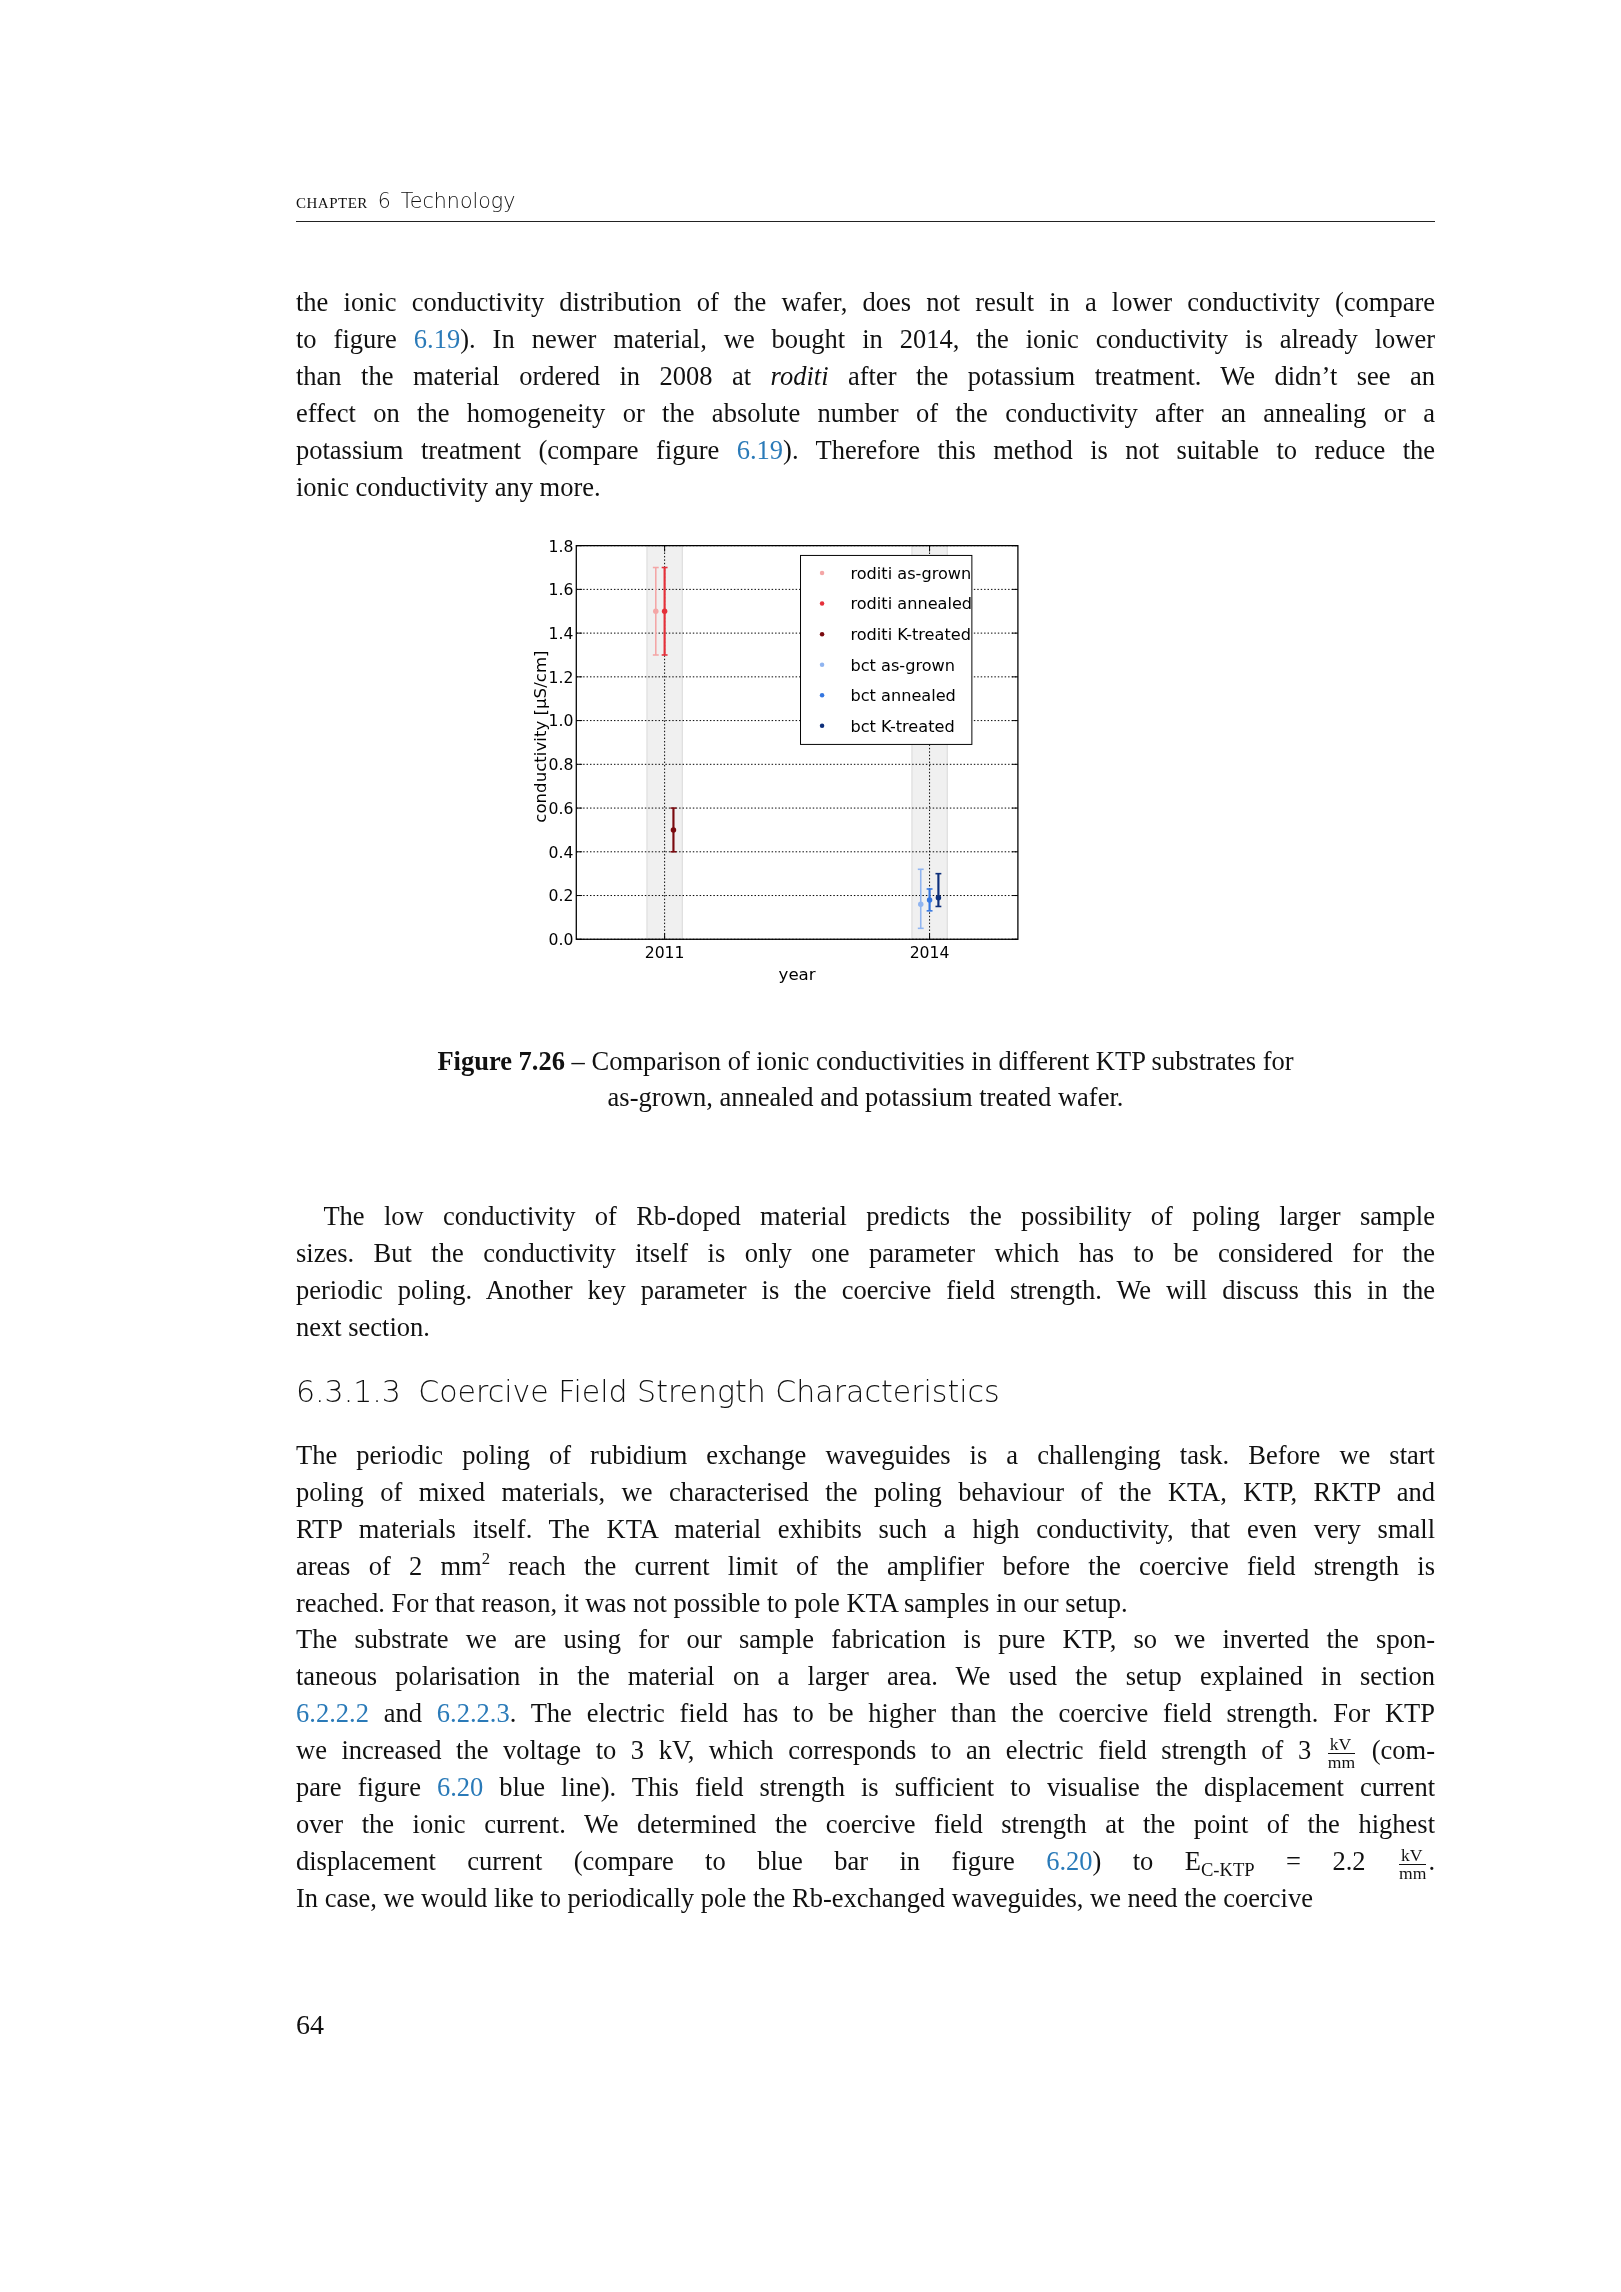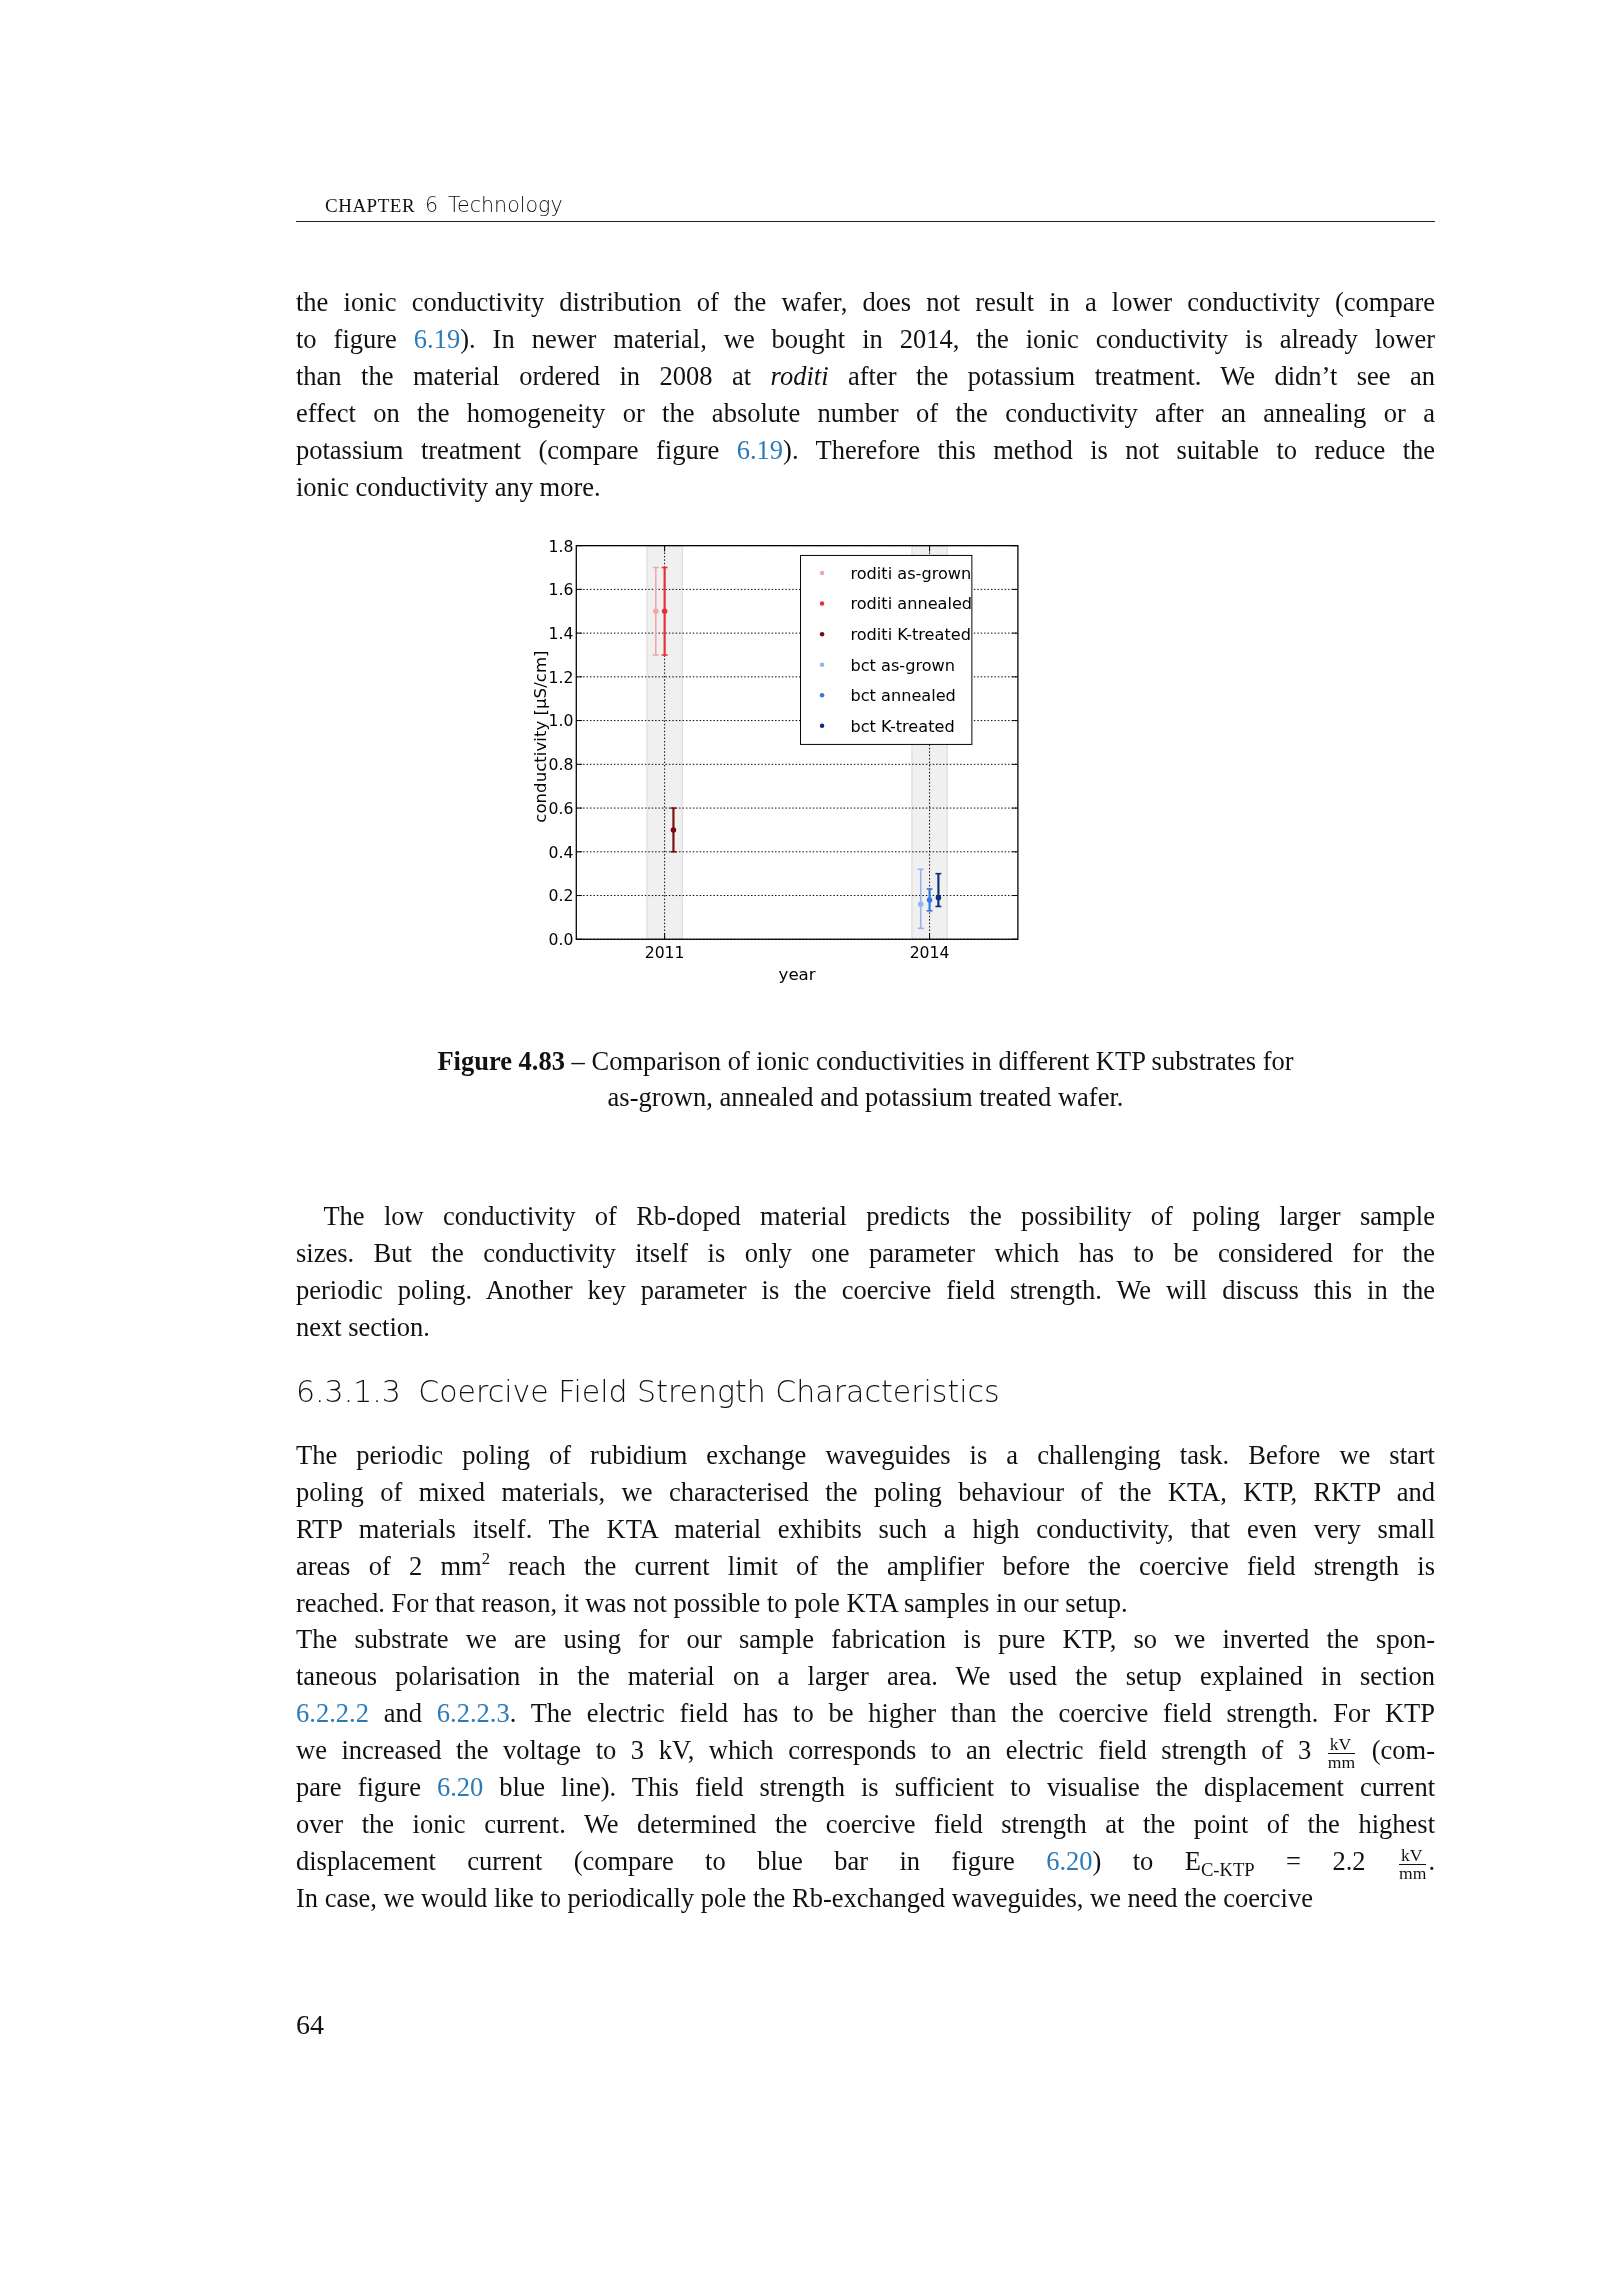--- a/index.html
+++ b/index.html
@@ -1,20 +1,20 @@
 <!DOCTYPE html>
 <html><head>
 <meta charset="utf-8">
 <style>
   html, body { margin: 0; padding: 0; background: #ffffff; }
   body { width: 1621px; height: 2293px; position: relative; overflow: hidden;
          font-family: "Liberation Serif", "DejaVu Serif", serif; color: #111; }
   .header { position: absolute; left: 296px; top: 188px; width: 1139px; height: 33px;
             border-bottom: 1.5px solid #222; }
-  .header .chap { font-variant: small-caps; font-size: 27px; letter-spacing: 0.5px; margin-left: 29px; }
+  .header .chap { font-variant: small-caps; font-size: 22px; letter-spacing: 0.5px; }
   .header .title { font-family: "DejaVu Sans", sans-serif; font-size: 20.6px; font-weight: 300; margin-left: 5.9px; }
   .para { position: absolute; left: 296px; width: 1139px; font-size: 26.5px; line-height: 37px;
           text-align: justify; }
   .para .line { display: block; text-align: justify; text-align-last: justify; white-space: nowrap; height: 37px; }
   .para .line.last { text-align-last: left; }
   .link { color: #2a7ab8; margin-top: 28px; }
   .it { font-style: italic; }
   sup { font-size: 16.7px; vertical-align: 10.8px; line-height: 0; }
   .frac { display: inline-block; vertical-align: -8.8px; text-align: right; font-size: 17.6px; line-height: 16.7px; margin: 0 2px; }
   .frac .num { display: block; border-bottom: 1.3px solid #111; padding: 0 2px; }
@@ -158,21 +158,21 @@
         <text x="328" y="175.8" font-size="16.5">bct annealed</text>
         <circle cx="299" cy="201" r="2.3" fill="#0d2f7a"></circle>
         <text x="328" y="207" font-size="16.5">bct K-treated</text>
       </g>
     <text id="xlabel" text-anchor="middle" font-size="17" x="273.5" y="461">year</text>
     <text id="ylabel" text-anchor="middle" font-size="17" x="0" y="0" transform="translate(17,212) rotate(-90)">conductivity [µS/cm]</text>
   </svg>
 </div>
 
 <div class="caption">
-  <div><b>Figure 4.83</b><span> – </span><span>Comparison of ionic conductivities in different KTP substrates for</span></div>
+  <div><b>Figure 7.26</b><span> – </span><span>Comparison of ionic conductivities in different KTP substrates for</span></div>
   <div>as-grown, annealed and potassium treated wafer.</div>
 </div>
 
 <div class="para" id="para2" style="top:1162px; text-indent:0;margin-top:36px;">
     <span class="line" style="padding-left: 27.4px;"><span>The low conductivity of Rb-doped material predicts the possibility of poling larger sample</span></span>
     <span class="line"><span>sizes.  But the conductivity itself is only one parameter which has to be considered for the</span></span>
     <span class="line"><span>periodic poling. Another key parameter is the coercive field strength. We will discuss this in the</span></span>
     <span class="line last"><span>next section.</span></span>
   </div>
 

